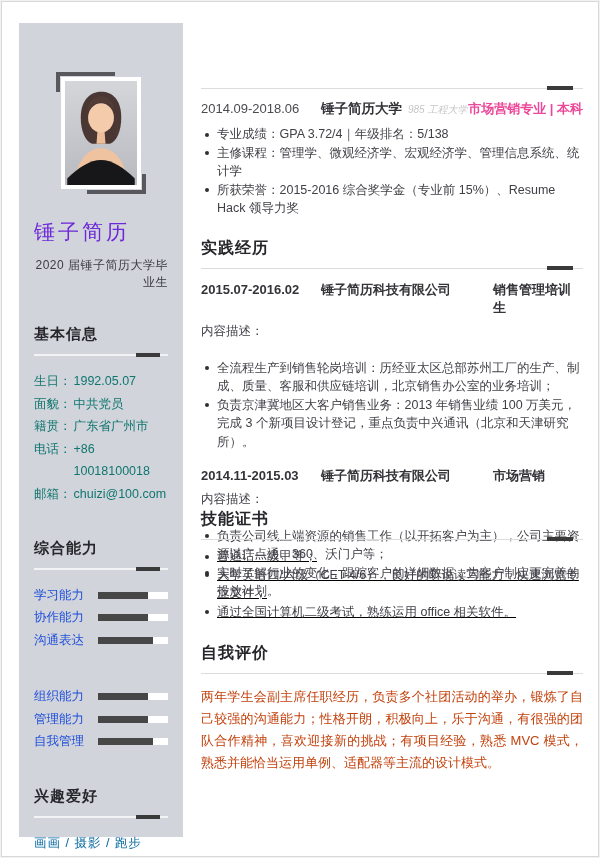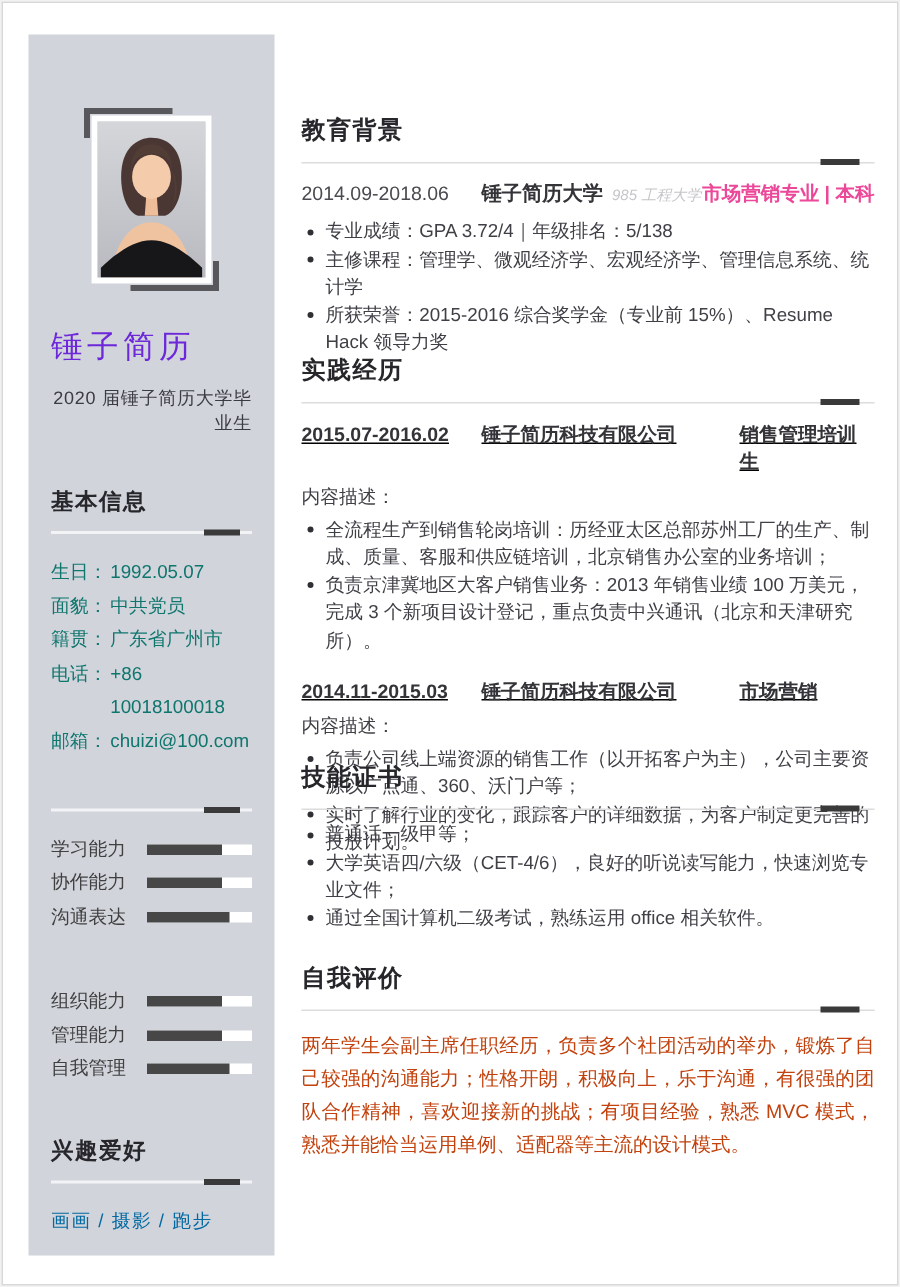--- a/index.html
+++ b/index.html
@@ -23,21 +23,21 @@
   .underline-main .dash{position:absolute;right:10px;top:-2px;width:26px;height:4px;background:#3a3a3a;}
 
   .info-rows{margin-top:14px;}
   .info-row{font-size:12.5px;color:#0f766e;line-height:22.5px;display:flex;}
   .info-row .lbl{flex:0 0 auto;}
   .info-row .val{margin-left:2px;}
 
   .skill-rows{margin-top:14px;}
   .skill-row{display:flex;align-items:center;justify-content:space-between;height:22.5px;}
   .skill-row.group-gap{margin-top:34px;justify-content:space-between;}
-  .skill-label{font-size:12.5px;color:#404040;}
+  .skill-label{font-size:12.5px;color:#1d4ed8;}
   .skill-track{width:70px;height:7px;background:#ffffff;}
   .skill-fill{height:100%;background:#474747;}
 
   .hobby-lines{margin-top:14px;font-size:12.5px;color:#0369a1;line-height:23px;letter-spacing:1px;}
 
   
   .main{position:absolute;left:199px;top:0;width:382px;height:856px;}
   .m-section{position:absolute;left:0;width:100%;}
   .m-title{font-size:16px;font-weight:bold;color:#26262b;letter-spacing:1px;line-height:20px;}
   .sec-education{top:76px;}
@@ -49,24 +49,24 @@
   .edu-period{font-size:13px;color:#4a4a50;}
   .edu-school{font-size:13.5px;font-weight:bold;color:#333338;}
   .edu-tag{font-size:10px;font-style:italic;color:#c6c6ca;margin-left:6px;font-weight:normal;}
   .edu-degree{font-size:13px;font-weight:600;color:#ec4899;}
 
   ul.bullets{list-style:none;margin:7px 0 0 0;padding:0;}
   ul.bullets li{position:relative;font-size:12.5px;color:#3f3f46;line-height:18.5px;padding-left:16px;}
   ul.bullets li::before{content:"";position:absolute;left:4px;top:7.5px;width:4px;height:4px;border-radius:50%;background:#2f2f34;}
 
   .job{margin-top:12px;}
-  .job-row{display:grid;grid-template-columns:120px 172px 1fr;align-items:baseline;text-decoration:underline;}
+  .job-row{display:grid;grid-template-columns:120px 172px 1fr;align-items:baseline;}
   .job-period,.job-company,.job-role{font-size:13px;font-weight:bold;color:#333338;}
   .job-desc{margin-top:5px;font-size:12.5px;color:#3f3f46;line-height:18.5px;}
-  .job .bullets{margin-top:3px;}
+  .job .bullets{margin-top:18px;}
   .job + .job{margin-top:16px;}
 
   .eval-text{margin-top:12px;font-size:13px;color:#c2410c;line-height:22px;text-align:justify;}
 </style>
 </head>
 <body>
 
 <div class="page">
 
   <aside class="sidebar">
@@ -118,20 +118,21 @@
             <span class="val">+86 10018100018</span>
           </div>
         <div class="info-row">
             <span class="lbl">邮箱：</span>
             <span class="val">chuizi@100.com</span>
           </div>
       </div>
     </section>
 
     <section class="s-section">
+      <div class="s-title">综合能力</div>
       <div class="s-underline">
           <span class="dash"></span>
         </div>
       <div class="skill-rows">
         <div class="skill-row">
             <span class="skill-label">学习能力</span>
             <span class="skill-track">
               <span class="skill-fill" style="display: block; width: 72%;"></span>
             </span>
           </div>
@@ -177,21 +178,20 @@
         <div>画画 / 摄影 / 跑步</div>
 
       </div>
 
     </section>
   </aside>
 
   <main class="main">
 
     <section class="m-section sec-education">
-      <div class="m-title">教育背景</div>
       <div class="underline-main">
           <span class="dash"></span>
         </div>
       <div class="edu-row">
         <span class="edu-period">2014.09-2018.06</span>
         <span class="edu-school"><span>锤子简历大学</span><span class="edu-tag">985 工程大学</span></span>
         <span class="edu-degree">市场营销专业 | 本科</span>
       </div>
       <ul class="bullets">
         <li>专业成绩：GPA 3.72/4｜年级排名：5/138</li>
@@ -231,21 +231,21 @@
           <li>实时了解行业的变化，跟踪客户的详细数据，为客户制定更完善的投放计划。</li>
         </ul>
       </div>
     </section>
 
     <section class="m-section sec-skills">
       <div class="m-title">技能证书</div>
       <div class="underline-main">
           <span class="dash"></span>
         </div>
-      <ul class="bullets" style="">
+      <ul class="bullets" style="text-decoration:underline;">
         <li>普通话一级甲等；</li>
         <li>大学英语四/六级（CET-4/6），良好的听说读写能力，快速浏览专业文件；</li>
         <li>通过全国计算机二级考试，熟练运用 office 相关软件。</li>
       </ul>
     </section>
 
     <section class="m-section sec-evaluation">
       <div class="m-title">自我评价</div>
       <div class="underline-main">
           <span class="dash"></span>

